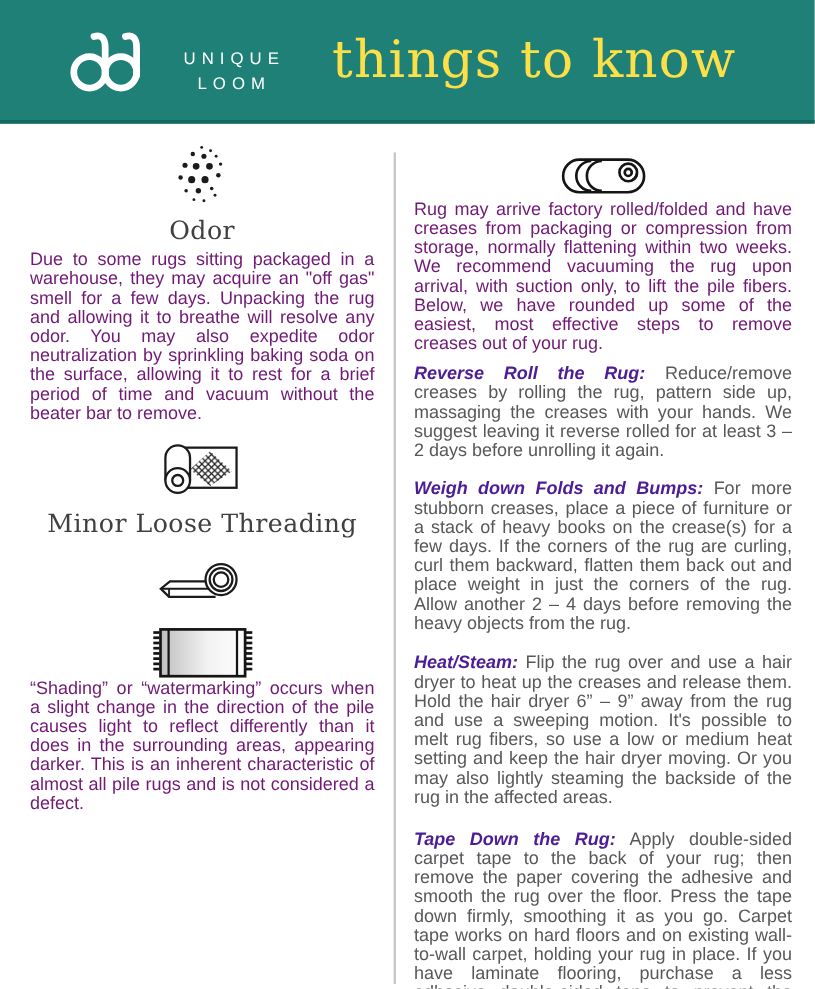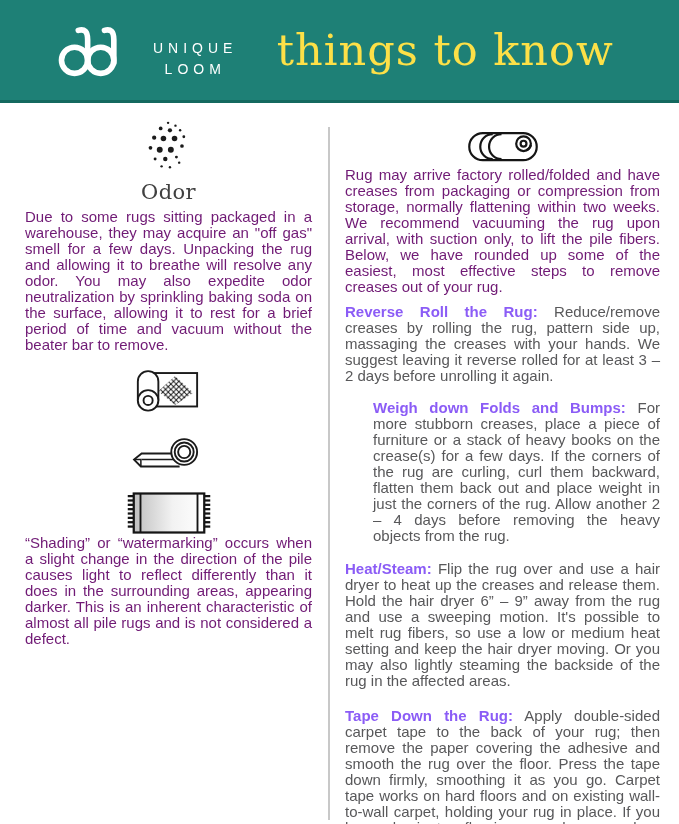--- a/index.html
+++ b/index.html
@@ -22,22 +22,22 @@
 
   .section{text-align:center;}
   .icon-wrap{display:flex;justify-content:center;align-items:flex-end;}
   .section h2{font-family:"DejaVu Serif",serif;font-weight:400;color:#404040;
               font-size:21px;margin:7px 0 5px;letter-spacing:0.4px;}
   .body-text{text-align:justify;color:#701a75;font-size:15px;line-height:16px;margin:0;}
 
   .mt1{margin-top:6px;}  .mt2{margin-top:10px;}  .mt3{margin-top:12px;}
 
   .tip{text-align:justify;color:#58585A;font-size:15px;line-height:16px;margin:0;}
-  .tip b{color:#8b5cf6;}
-  .tip-gap1{margin-top:9px;} .tip-gap2{margin-top:16px;margin-left:28px;} .tip-gap3{margin-top:17px;} .tip-gap4{margin-top:19px;}
+  .tip b{color:#4c1d95;font-style:italic;}
+  .tip-gap1{margin-top:9px;} .tip-gap2{margin-top:16px;} .tip-gap3{margin-top:17px;} .tip-gap4{margin-top:19px;}
 
   svg{display:block;}
 </style>
 </head>
 <body>
 
 <div>
 
   <div class="header">
     <div class="brand">
@@ -97,20 +97,21 @@
                 <path d="M0,7 L7,0 M0,0 L7,7" stroke="#1b1b1b" stroke-width="1.3"></path>
               </pattern>
             </defs>
             <rect x="30" y="10" width="57" height="44" fill="#ffffff"></rect>
             <polygon points="58,14 82,36 58,52 36,34" fill="url(#xh)" stroke="none"></polygon>
             <path d="M9,46 V21 A13.5,13.5 0 0 1 36,21 V46" fill="#ffffff"></path>
             <circle cx="22.5" cy="46" r="13.5" fill="#ffffff"></circle>
             <circle cx="22.5" cy="46" r="6" fill="#ffffff"></circle>
           </svg>
         </div>
+        <h2>Minor Loose Threading</h2>
       </div>
 
       <div class="section mt2">
         <div class="icon-wrap" style="height:46px">
           <svg width="76" height="42" viewBox="0 0 100 54" fill="none" stroke="#1b1b1b" stroke-width="2.5">
             <path d="M64,46 H13 L4,37 L14,29 H64" fill="#ffffff"></path>
             <path d="M13,46 V37 H5" stroke-width="2"></path>
             <path d="M14,37 H58" stroke-width="2"></path>
             <circle cx="70" cy="27" r="17" fill="#ffffff"></circle>
             <circle cx="70" cy="27" r="12.5"></circle>

